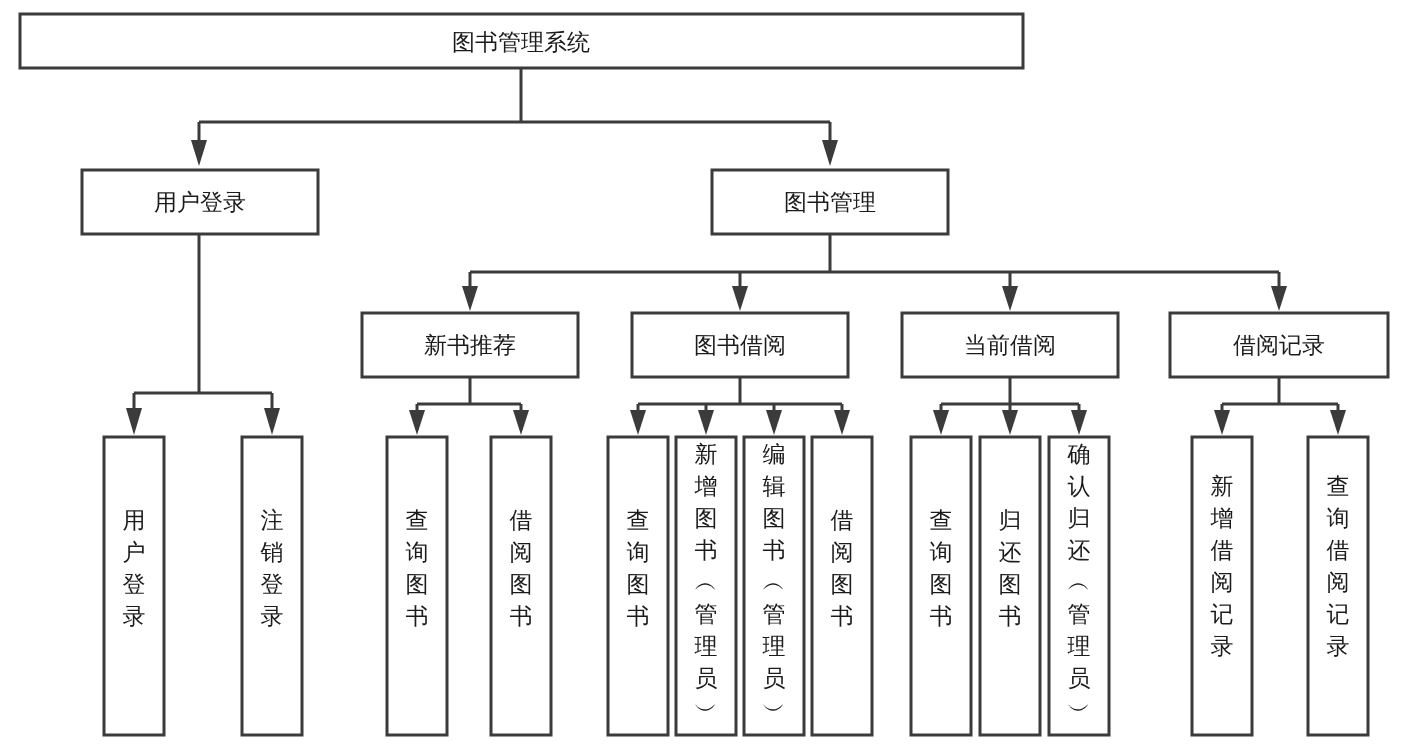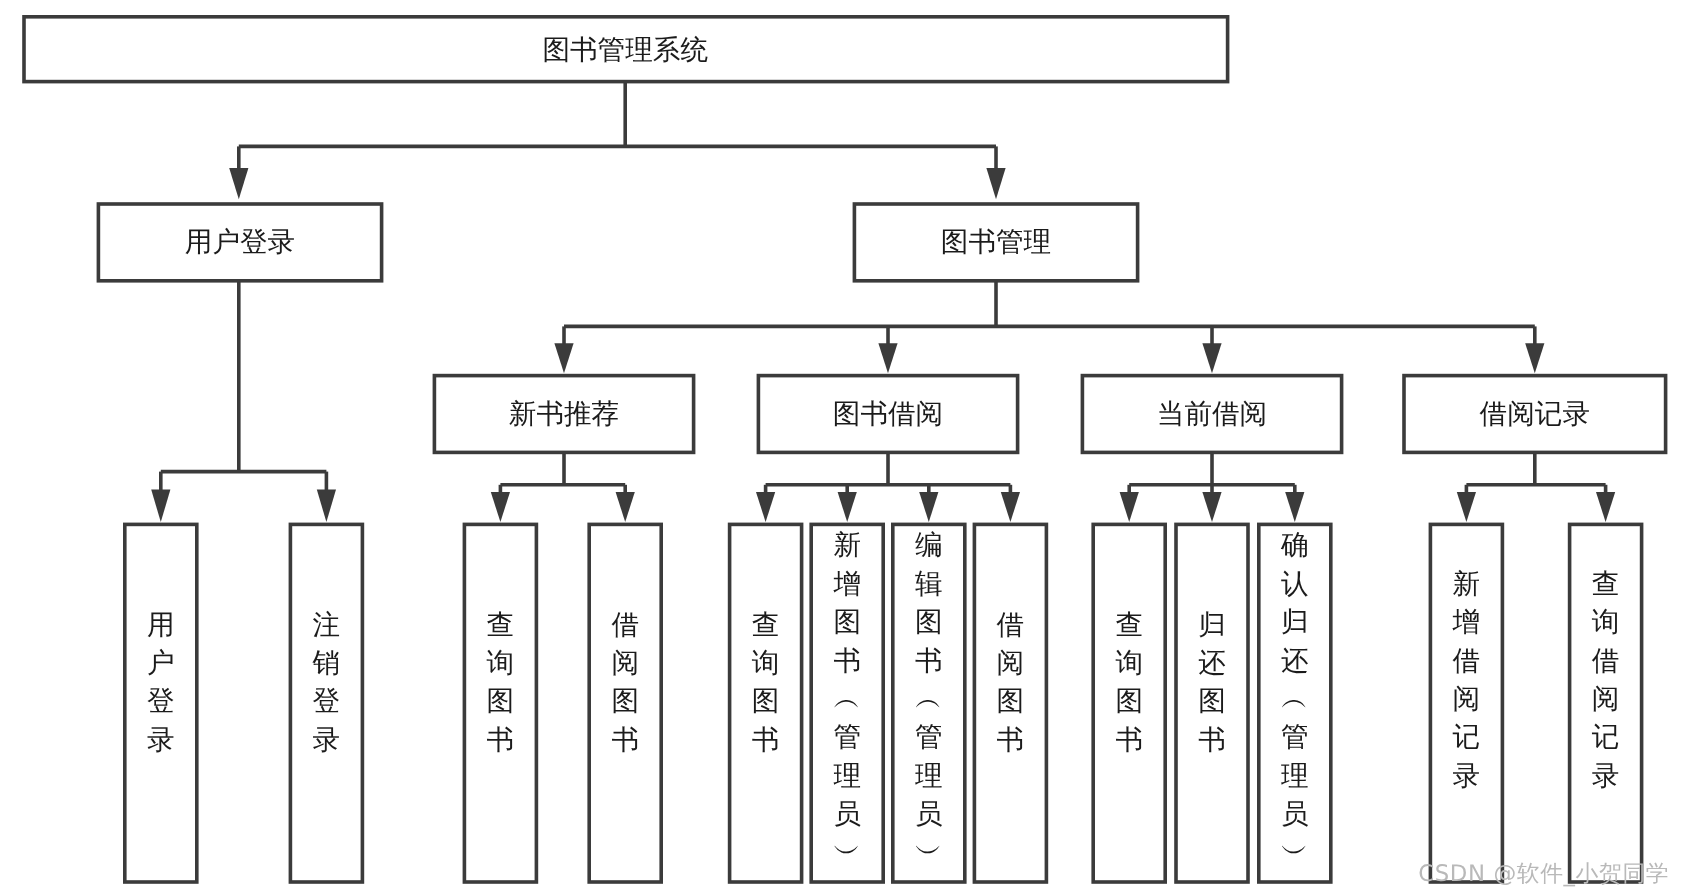--- a/index.html
+++ b/index.html
@@ -241,15 +241,14 @@
       <text class="node-label-vertical" x="1222" y="494"><tspan x="1222" dy="0">新</tspan><tspan x="1222" dy="32">增</tspan><tspan x="1222" dy="32">借</tspan><tspan x="1222" dy="32">阅</tspan><tspan x="1222" dy="32">记</tspan><tspan x="1222" dy="32">录</tspan></text>
     </g>
 
     <g>
       <rect class="node-box" x="1308" y="437" width="60" height="298"></rect>
       <text class="node-label-vertical" x="1338" y="494"><tspan x="1338" dy="0">查</tspan><tspan x="1338" dy="32">询</tspan><tspan x="1338" dy="32">借</tspan><tspan x="1338" dy="32">阅</tspan><tspan x="1338" dy="32">记</tspan><tspan x="1338" dy="32">录</tspan></text>
     </g>
 
   </svg>
 
-  <div class="watermark">CSDN @软件_小贺同学</div>
 
 </div>
 
 </body></html>

